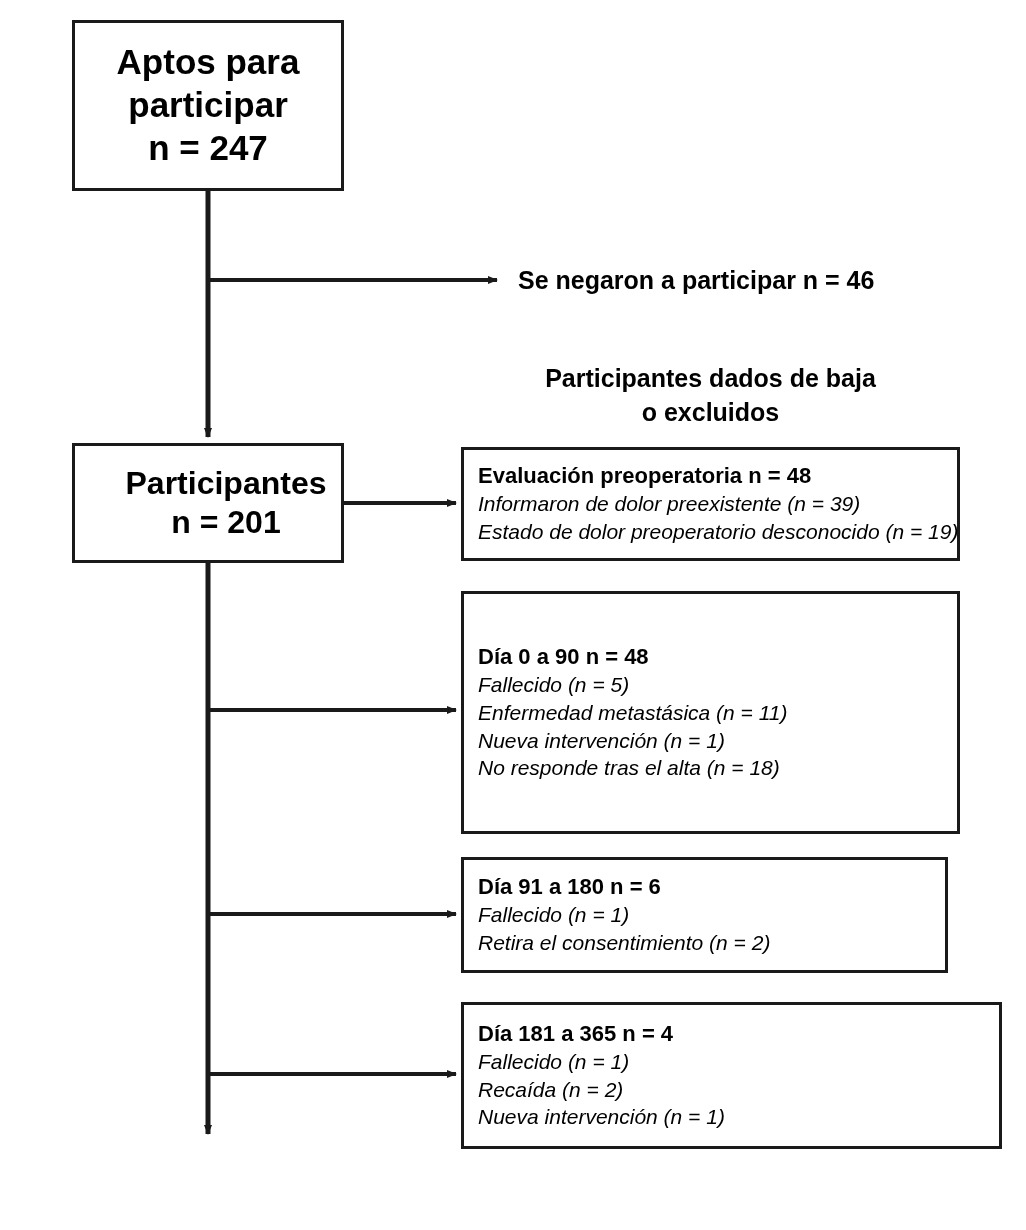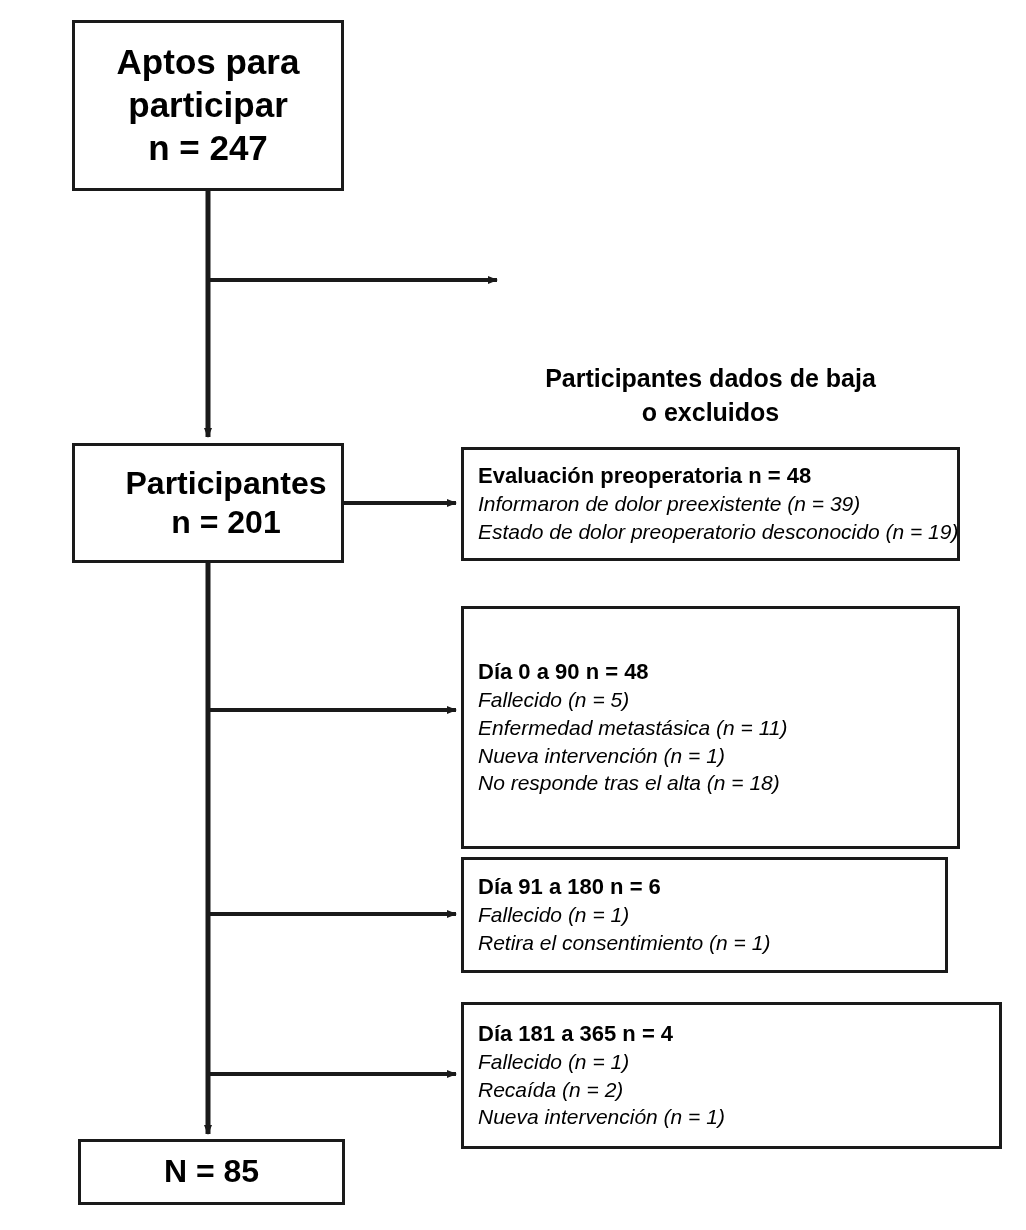--- a/index.html
+++ b/index.html
@@ -71,21 +71,21 @@
     white-space: nowrap;
   }
   .ex-item {
     font-size: 21px;
     font-style: italic;
     line-height: 1.32;
     white-space: nowrap;
   }
 
   #exbox-0 { left: 461px; top: 447px;  width: 499px; height: 114px; }
-  #exbox-1 { left: 461px; top: 606px;  width: 499px; height: 243px; }
+  #exbox-1 { left: 461px; top: 591px;  width: 499px; height: 243px; }
   #exbox-2 { left: 461px; top: 857px;  width: 487px; height: 116px; }
   #exbox-3 { left: 461px; top: 1002px; width: 541px; height: 147px; }
 
   
   #exclusions-header {
     position: absolute;
     left: 461px;
     top: 362px;
     width: 499px;
     text-align: center;
@@ -145,24 +145,22 @@
     <div class="node-line">Aptos para</div>
     <div class="node-line">participar</div>
     <div class="node-line">n = 247</div>
   </div>
 
   <div class="node center" id="node-participants">
     <div class="node-line">Participantes</div>
     <div class="node-line">n = 201</div>
   </div>
 
-  <div class="node center" id="node-final">
-    <div class="node-line">N = 85</div>
-  </div>
 
+  <div id="label-refused">Se negaron a participar n = 46</div>
 
   <div id="exclusions-header">
     <span class="hdr-line">Participantes dados de baja</span>
     <span class="hdr-line">o excluidos</span>
   </div>
 
   <div class="exbox" id="exbox-0">
     <div class="ex-title">Evaluación preoperatoria n = 48</div>
     <div class="ex-item">Informaron de dolor preexistente (n = 39)</div>
     <div class="ex-item">Estado de dolor preoperatorio desconocido (n = 19)</div>
@@ -172,21 +170,21 @@
     <div class="ex-title">Día 0 a 90 n = 48</div>
     <div class="ex-item">Fallecido (n = 5)</div>
     <div class="ex-item">Enfermedad metastásica (n = 11)</div>
     <div class="ex-item">Nueva intervención (n = 1)</div>
     <div class="ex-item">No responde tras el alta (n = 18)</div>
   </div>
 
   <div class="exbox" id="exbox-2">
     <div class="ex-title">Día 91 a 180 n = 6</div>
     <div class="ex-item">Fallecido (n = 1)</div>
-    <div class="ex-item">Retira el consentimiento (n = 1)</div>
+    <div class="ex-item">Retira el consentimiento (n = 2)</div>
   </div>
 
   <div class="exbox" id="exbox-3">
     <div class="ex-title">Día 181 a 365 n = 4</div>
     <div class="ex-item">Fallecido (n = 1)</div>
     <div class="ex-item">Recaída (n = 2)</div>
     <div class="ex-item">Nueva intervención (n = 1)</div>
   </div>
 
 </div>

